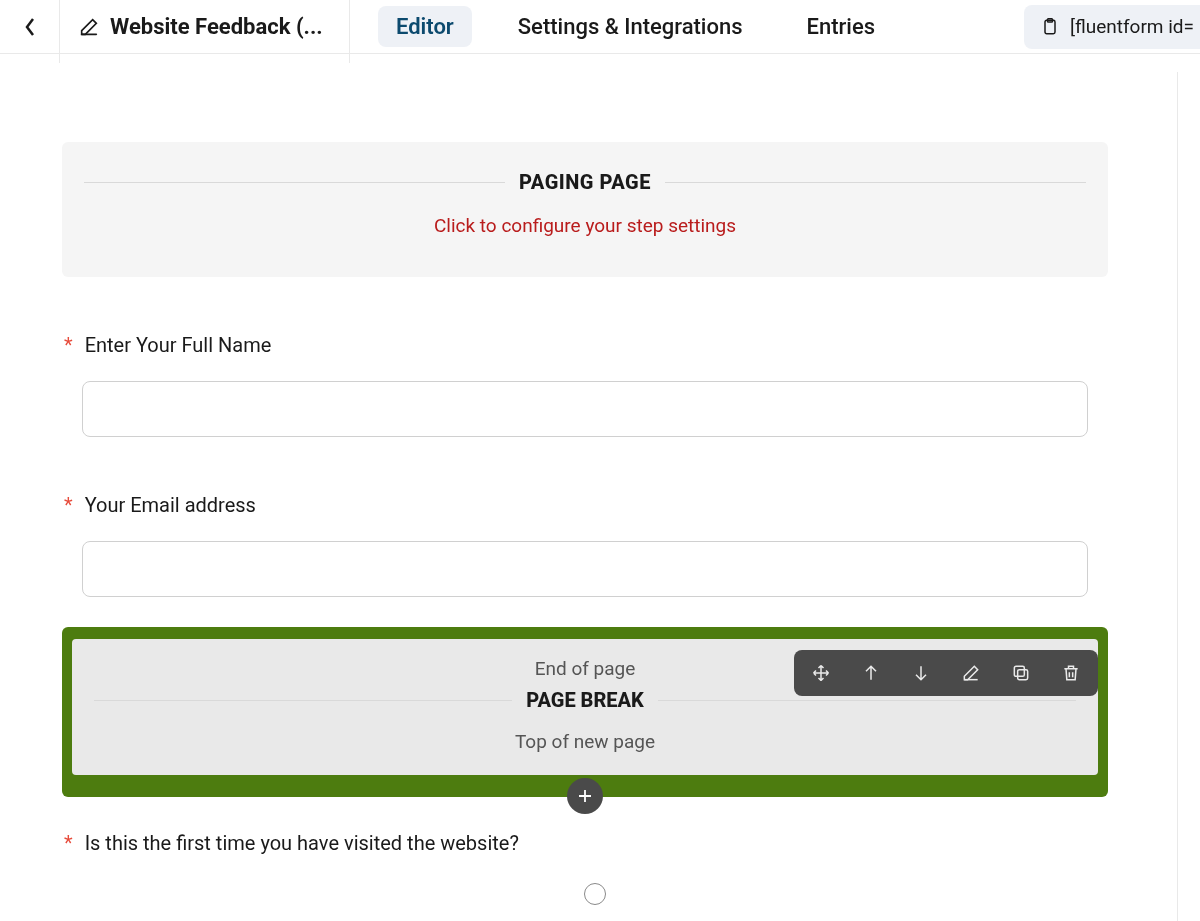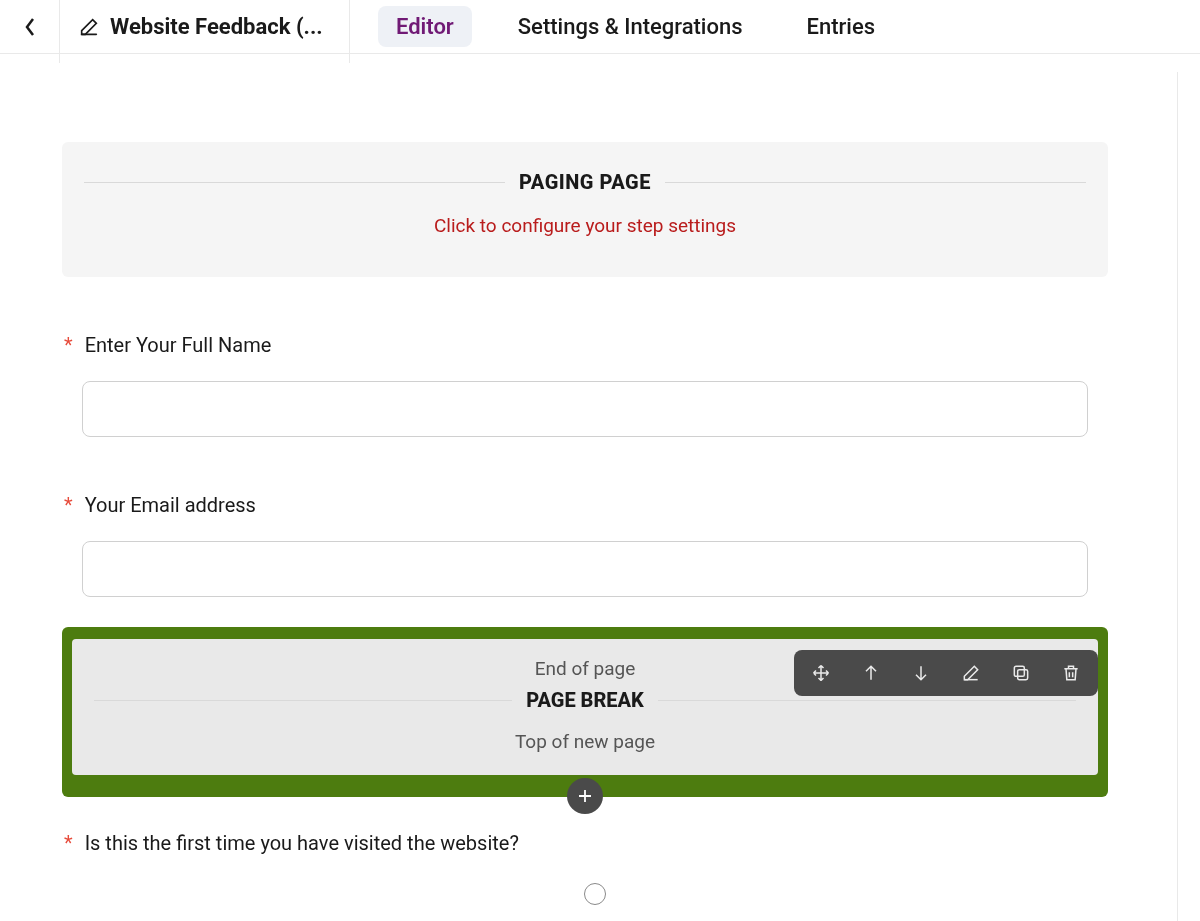--- a/index.html
+++ b/index.html
@@ -30,21 +30,21 @@
     white-space: nowrap; overflow: hidden;
   }
   .title-wrap svg { width: 22px; height: 22px; stroke: #1a1a1a; stroke-width: 1.8; fill: none; }
   .title-text { font-size: 22px; font-weight: 700; overflow: hidden; text-overflow: ellipsis; }
 
   .tabs { display: flex; align-items: center; gap: 28px; padding-left: 28px; }
   .tab {
     font-size: 22px; font-weight: 500; color: #1a1a1a;
     padding: 8px 18px; border-radius: 8px; cursor: pointer;
   }
-  .tab.active { background: #eef1f6; color: #701a75; font-weight: 600; }
+  .tab.active { background: #eef1f6; color: #0c4a6e; font-weight: 600; }
 
   .shortcode-chip {
     position: absolute; right: 0; top: 50%; transform: translateY(-50%);
     background: #eef1f6; border-radius: 8px 0 0 8px;
     display: flex; align-items: center; gap: 10px;
     padding: 10px 6px 10px 16px; height: 44px; cursor: pointer;
     font-size: 19px; color: #1a1a1a; white-space: nowrap; overflow: hidden;
   }
   .shortcode-chip svg { width: 20px; height: 20px; stroke: #1a1a1a; stroke-width: 1.8; fill: none; }
 
@@ -123,20 +123,27 @@
         <path d="M4 20h4L20 8l-4-4L4 16v4z"></path>
         <path d="M4 20h16" stroke-linecap="round"></path>
       </svg>
     <span class="title-text">Website Feedback (...</span>
   </div>
   <div class="tabs">
     <div class="tab active">Editor</div>
     <div class="tab">Settings &amp; Integrations</div>
     <div class="tab">Entries</div>
   </div>
+  <div class="shortcode-chip">
+    <svg viewBox="0 0 24 24">
+        <rect x="6" y="4" width="12" height="16" rx="2"></rect>
+        <rect x="9" y="2" width="6" height="4" rx="1"></rect>
+      </svg>
+    <span>[fluentform id=</span>
+  </div>
 </div>
 
 <div class="vr"></div>
 
 <div class="canvas">
 
   <div class="paging-block">
     <div class="divider-with-text">
       <span class="paging-title">PAGING PAGE</span>
     </div>

